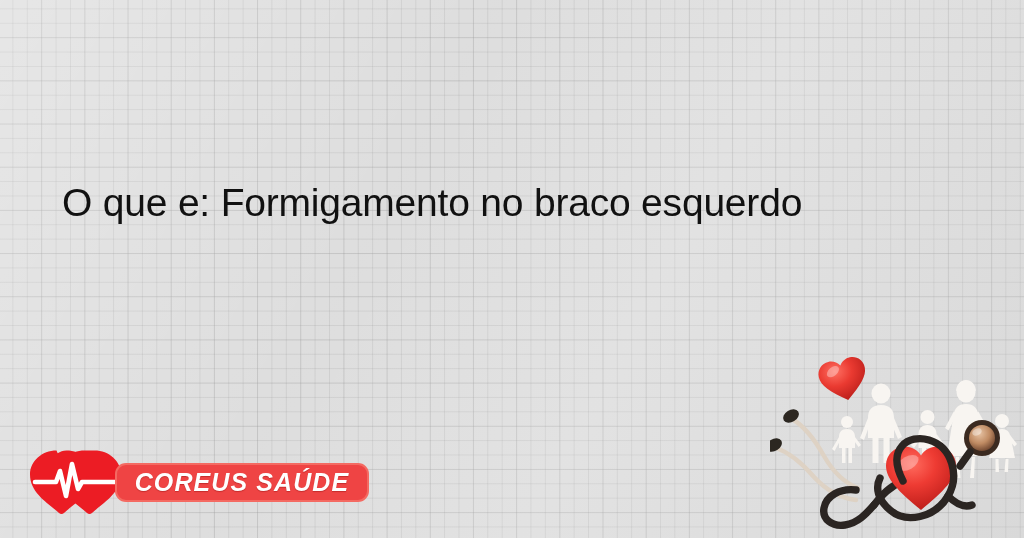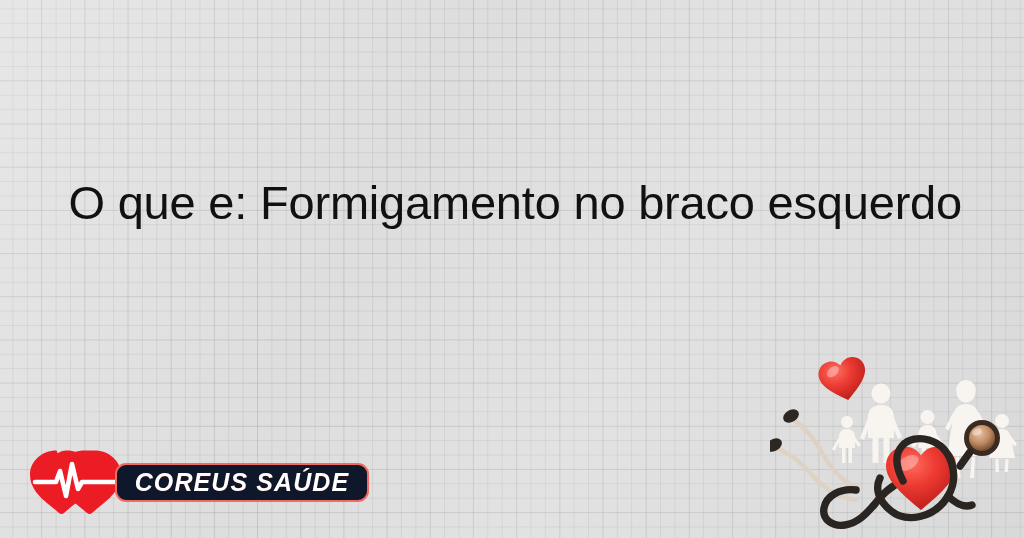--- a/index.html
+++ b/index.html
@@ -41,23 +41,23 @@
        rgba(248,248,248,0.22) 62%,
        rgba(205,205,205,0.20) 100%);
     pointer-events: none;
   }
   
   #headline {
     position: absolute;
     left: 62px;
     top: 172px;
     width: 900px;
-    text-align: right;
+    text-align: left;
     color: #111111;
-    font-size: 47px;
+    font-size: 39px;
     line-height: 61px;
     font-weight: 400;
     letter-spacing: -0.2px;
     white-space: pre-line;
   }
   
   #brand {
     position: absolute;
     left: 26px;
     top: 447px;
@@ -70,21 +70,21 @@
     top: 2px;
     width: 96px;
     height: 66px;
   }
   #brand-badge {
     position: absolute;
     left: 89px;
     top: 16px;
     width: 254px;
     height: 39px;
-    background: #0f172a;
+    background: #ef4444;
     border: 2px solid #f46a62;
     border-radius: 11px;
     box-sizing: border-box;
     display: flex;
     align-items: center;
     justify-content: center;
   }
   #brand-badge-label {
     color: #ffffff;
     font-size: 25px;

